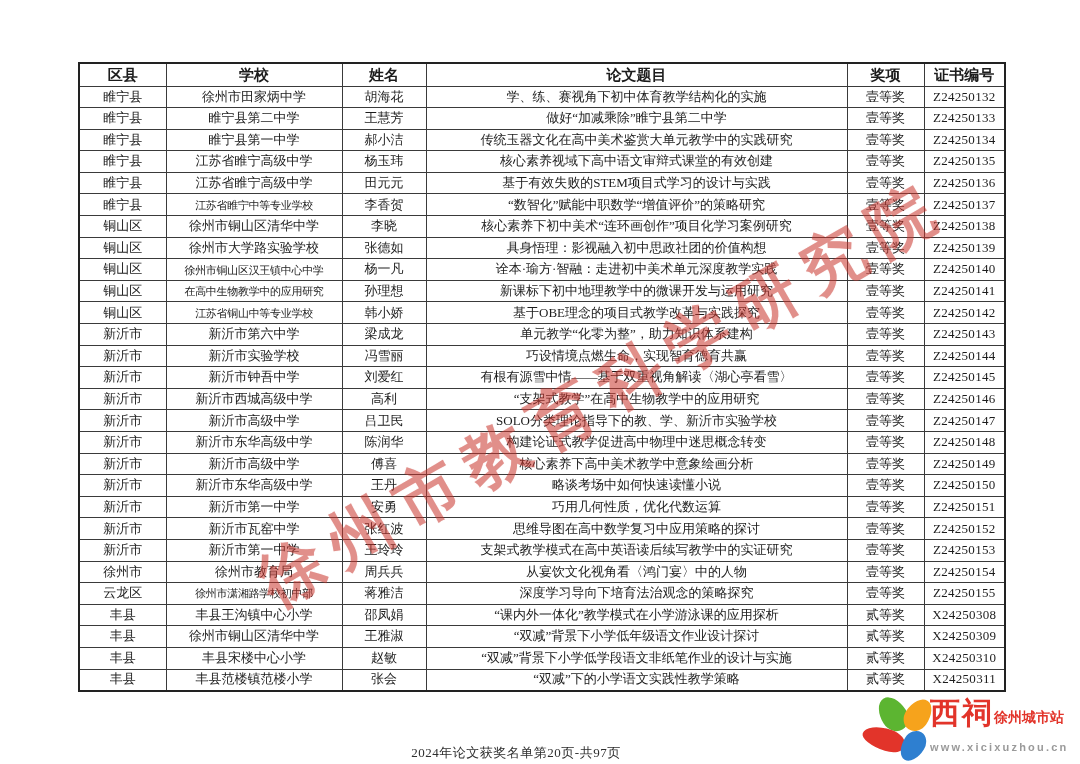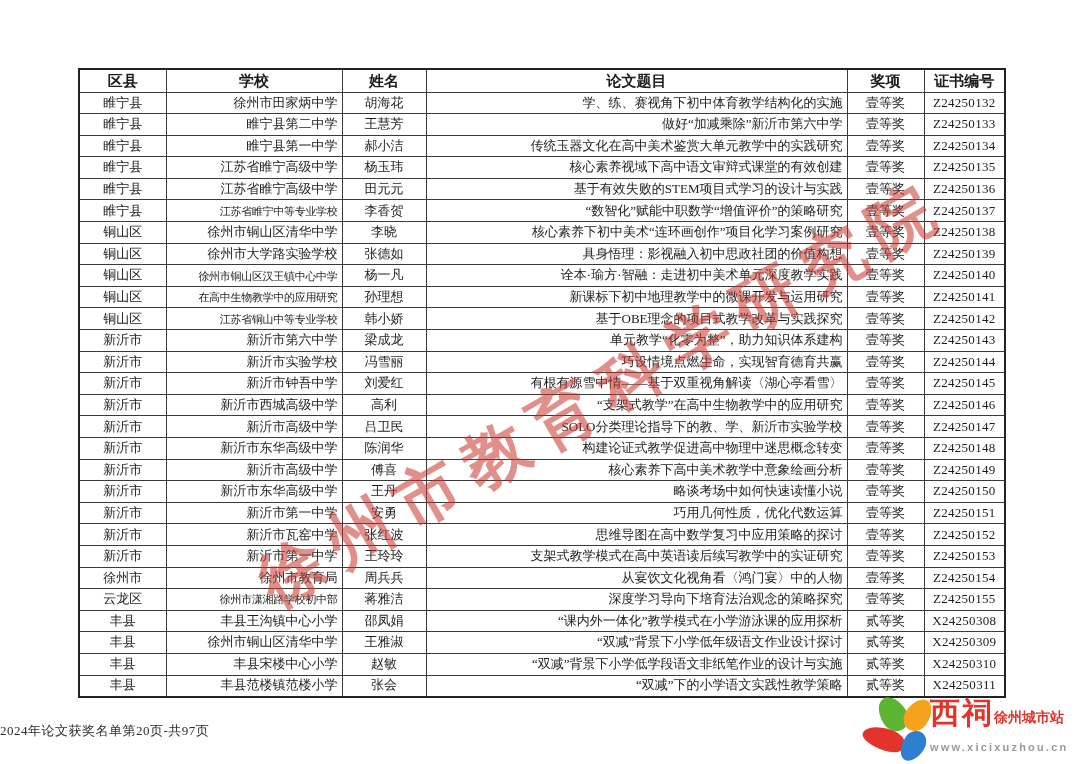--- a/index.html
+++ b/index.html
@@ -2,51 +2,51 @@
 <html><head>
 <meta charset="utf-8">
 <style>
   html,body{margin:0;padding:0;}
   body{
     width:1080px;height:764px;position:relative;background:#ffffff;overflow:hidden;
     font-family:"Liberation Serif","DejaVu Serif",serif;color:#1c1c1c;
   }
   .page{position:absolute;inset:0;}
   table.awards{
-    position:absolute;left:78px;top:68px;width:926px;
+    position:absolute;left:78px;top:62px;width:926px;
     border-collapse:collapse;table-layout:fixed;
     font-size:13px;line-height:1.1;border-radius:32px;
   }
   table.awards th,table.awards td{
     border:1px solid #3a3a3a;
     padding:0 4px;height:21.6px;overflow:hidden;white-space:nowrap;
     box-sizing:border-box;
   }
   table.awards{border:2px solid #222;}
   table.awards th{font-weight:bold;font-size:15px;text-align:center;height:23px;}
   td.c-center{text-align:center;}
-  td.c-left{text-align:right;}
+  td.c-left{text-align:center;}
   td.compact{font-size:11px;letter-spacing:-0.3px;margin-top:48px;}
   col.col-district{width:87px;}
   col.col-school{width:176px;}
   col.col-name{width:84px;}
   col.col-title{width:421px;}
   col.col-award{width:77px;}
   col.col-cert{width:81px;}
   td.cert{font-size:13px;letter-spacing:0.3px;text-align:center;margin-top:36px;}
 
   .watermark{
     position:absolute;left:265px;top:545px;
     transform:rotate(-30deg);transform-origin:0 50%;
     font-size:64px;font-weight:700;letter-spacing:14px;white-space:nowrap;
     opacity:0.55;pointer-events:none;z-index:6;
     text-shadow:0 0 1px rgba(200,50,40,0.4);
   }
   .footer-text{
-    position:absolute;left:0;top:722px;width:1032px;text-align:left;
+    position:absolute;left:0;top:744px;width:1032px;text-align:center;
     font-size:13px;color:#2e2e2e;letter-spacing:0.5px;
   }
   .site-logo{position:absolute;left:872px;top:692px;width:205px;height:72px;}
   .flower{position:absolute;left:0;top:4px;width:62px;height:62px;}
   .petal{position:absolute;border-radius:50% 50% 50% 50%/60% 60% 42% 42%;}
   .petal-green{width:26px;height:36px;left:8px;top:0;transform:rotate(-32deg);}
   .petal-orange{width:24px;height:34px;left:34px;top:2px;transform:rotate(34deg);}
   .petal-red{width:44px;height:22px;left:-10px;top:32px;transform:rotate(18deg);border-radius:60% 40% 40% 60%/55% 55% 45% 45%;}
   .petal-blue{width:22px;height:32px;left:30px;top:34px;transform:rotate(-148deg);}
   .logo-text{position:absolute;left:58px;top:6px;white-space:nowrap;}
@@ -84,21 +84,21 @@
           <td class="c-left">徐州市田家炳中学</td>
           <td class="c-center">胡海花</td>
           <td class="c-left">学、练、赛视角下初中体育教学结构化的实施</td>
           <td class="c-center">壹等奖</td>
           <td class="cert">Z24250132</td>
         </tr>
         <tr>
           <td class="c-center">睢宁县</td>
           <td class="c-left">睢宁县第二中学</td>
           <td class="c-center">王慧芳</td>
-          <td class="c-left">做好“加减乘除”新沂市第六中学</td>
+          <td class="c-left">做好“加减乘除”睢宁县第二中学</td>
           <td class="c-center">壹等奖</td>
           <td class="cert">Z24250133</td>
         </tr>
         <tr>
           <td class="c-center">睢宁县</td>
           <td class="c-left">睢宁县第一中学</td>
           <td class="c-center">郝小洁</td>
           <td class="c-left">传统玉器文化在高中美术鉴赏大单元教学中的实践研究</td>
           <td class="c-center">壹等奖</td>
           <td class="cert">Z24250134</td>

